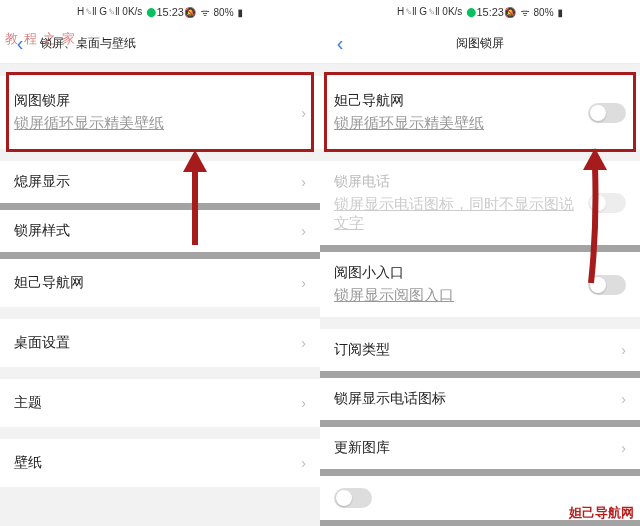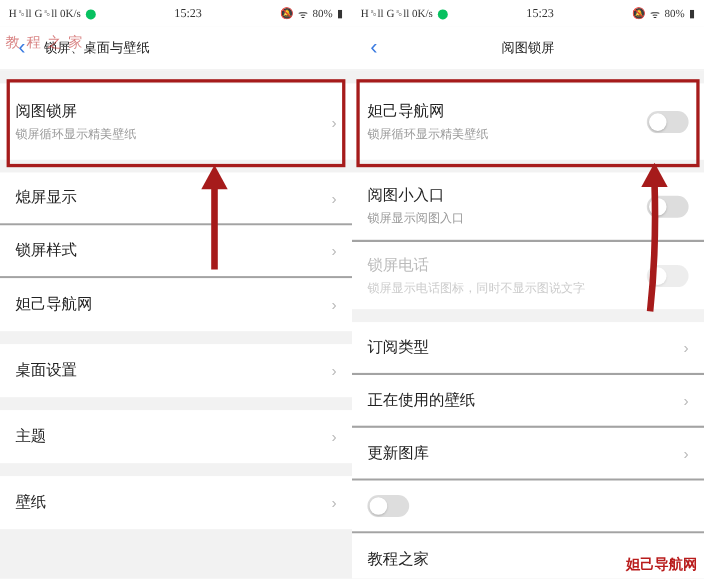--- a/index.html
+++ b/index.html
@@ -1,39 +1,39 @@
 <!DOCTYPE html>
 <html><head>
 <meta charset="utf-8">
 <style>
   * { box-sizing: border-box; margin: 0; padding: 0; }
   html, body { width: 640px; height: 526px; overflow: hidden; font-family: -apple-system, "Helvetica Neue", Arial, sans-serif; background: #f5f5f5; }
   .container { display: flex; width: 640px; height: 526px; }
   .phone { width: 320px; height: 526px; background: #f7f7f7; position: relative; display: flex; flex-direction: column; }
 
   
-  .status-bar { height: 22px; display: flex; align-items: center; justify-content: space-between; padding: 12px 8px; font-size: 10px; color: #333; background: #fff; font-family: Liberation Serif, serif; }
+  .status-bar { height: 22px; display: flex; align-items: center; justify-content: center; padding: 12px 8px; font-size: 10px; color: #333; background: #fff; }
   .status-left, .status-right { display: flex; align-items: center; gap: 4px; }
   .status-time { font-size: 11px; font-weight: 500; }
 
   
   .header { height: 40px; display: flex; align-items: center; background: #fff; border-bottom: 1px solid #eee; position: relative; }
   .back-btn { width: 40px; height: 40px; display: flex; align-items: center; justify-content: center; color: #3b7be0; font-size: 20px; }
   .header-title { flex: 1; text-align: left; font-size: 12px; font-weight: 500; color: #222; }
   .header.center .header-title { text-align: center; padding-right: 40px; }
 
   
   .content { flex: 1; overflow: hidden; background: #f2f2f2; }
   .gap { height: 12px; }
   .group { background: #fff; }
-  .row { min-height: 48px; padding: 12px 14px; display: flex; align-items: center; justify-content: space-between; border-bottom: 2px solid #a3a3a3; position: relative; background: #fff; }
+  .row { min-height: 48px; padding: 12px 14px; display: flex; align-items: center; justify-content: space-between; border-bottom: 7px solid #a3a3a3; position: relative; background: #fff; }
   .row:last-child { border-bottom: none; }
   .row-text { display: flex; flex-direction: column; gap: 4px; flex: 1; }
   .row-title { font-size: 14px; color: #222; }
-  .row-sub { font-size: 11px; color: #999; }
+  .row-sub { font-size: 15px; color: #999; text-decoration: underline; }
   .row.disabled .row-title { color: #bbb; }
   .row.disabled .row-sub { color: #ccc; }
   .chevron { color: #bbb; font-size: 14px; }
   .toggle { width: 38px; height: 20px; border-radius: 10px; background: #ddd; position: relative; }
   .toggle::after { content: ""; position: absolute; top: 2px; width: 16px; height: 16px; border-radius: 50%; background: #fff; box-shadow: 0 1px 2px rgba(0,0,0,0.2); }
   .toggle.off::after { left: 2px; }
 
   .highlight-box { position: absolute; border: 3px solid #a61b1b; pointer-events: none; }
   .arrow-wrap { position: absolute; pointer-events: none; }
 
@@ -153,43 +153,43 @@
         <div class="row" style="padding-top:16px;padding-bottom:16px;">
           <div class="row-text">
             <div class="row-title">妲己导航网</div>
             <div class="row-sub">锁屏循环显示精美壁纸</div>
           </div>
           <div class="toggle off"></div>
         </div>
       </div>
       <div class="gap"></div>
       <div class="group">
+        <div class="row disabled">
+          <div class="row-text">
+            <div class="row-title">锁屏电话</div>
+            <div class="row-sub">锁屏显示电话图标，同时不显示图说文字</div>
+          </div>
+          <div class="toggle off" style="opacity:0.5;"></div>
+        </div>
         <div class="row">
           <div class="row-text">
             <div class="row-title">阅图小入口</div>
             <div class="row-sub">锁屏显示阅图入口</div>
           </div>
           <div class="toggle off"></div>
         </div>
-        <div class="row disabled">
-          <div class="row-text">
-            <div class="row-title">锁屏电话</div>
-            <div class="row-sub">锁屏显示电话图标，同时不显示图说文字</div>
-          </div>
-          <div class="toggle off" style="opacity:0.5;"></div>
-        </div>
       </div>
       <div class="gap"></div>
       <div class="group">
         <div class="row">
           <div class="row-title">订阅类型</div>
           <span class="chevron">›</span>
         </div>
         <div class="row">
-          <div class="row-title">正在使用的壁纸</div>
+          <div class="row-title">锁屏显示电话图标</div>
           <span class="chevron">›</span>
         </div>
         <div class="row">
           <div class="row-title">更新图库</div>
           <span class="chevron">›</span>
         </div>
         <div class="row">
           <div class="toggle off"></div>
         </div>
         <div class="row">

